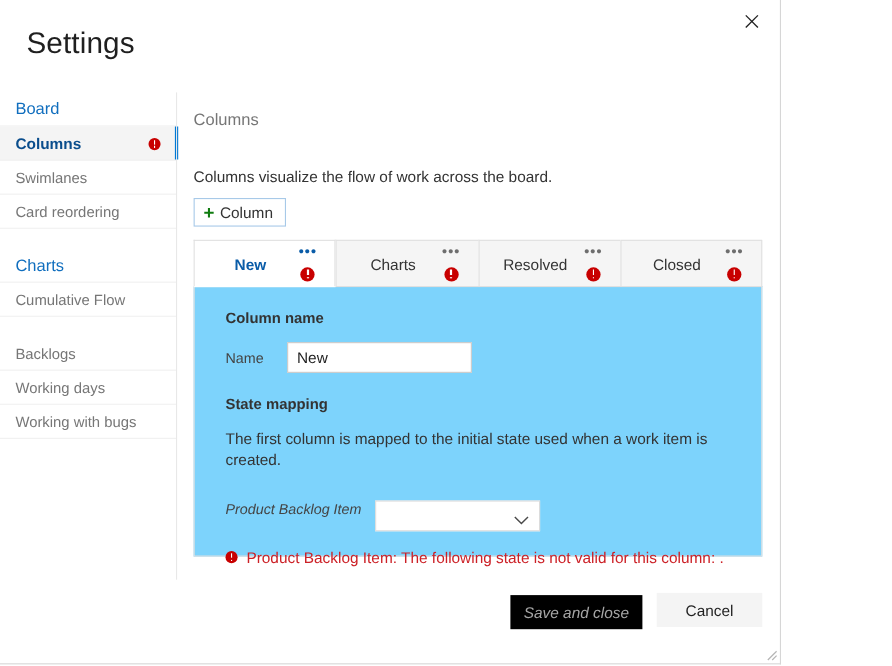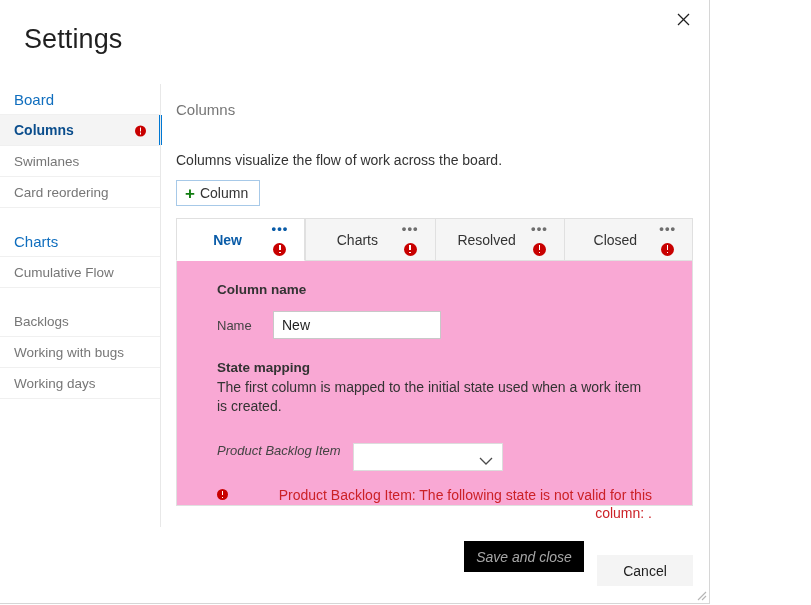--- a/index.html
+++ b/index.html
@@ -252,24 +252,24 @@
     position: absolute;
     right: 18px;
     top: 21px;
   }
 
   
   .tab-panel {
     position: relative;
     margin-top: -1px;
     border: 1px solid #e0e0e0;
-    background: #f9a8d4;
+    background: #7dd3fc;
     height: 246px;
     box-sizing: border-box;
-    padding: 20px 40px;
+    padding: 20px 28px;
   }
   .field-header {
     font-size: 13.5px;
     font-weight: bold;
     color: #333333;
     margin: 0 0 0 0;
     line-height: 18px;
   }
   .field-row {
     display: flex;
@@ -291,21 +291,21 @@
     font-size: 14px;
     color: #1f1f1f;
     padding: 0 8px;
     outline: none;
   }
   .section-gap { height: 20px; }
   .field-sub {
     font-size: 14px;
     color: #333333;
     line-height: 19px;
-    margin-top: 1px;
+    margin-top: 13px;
   }
   .map-row {
     display: flex;
     margin-top: 27px;
     font-style: italic;
   }
   .map-label {
     font-size: 13px;
     color: #444444;
     width: 136px;
@@ -367,21 +367,21 @@
     right: 125px;
     top: 14px;
     width: 120px;
     background: #000000;
     color: #a6a6a6;
     cursor: default;
     font-style: italic;
   }
   .btn-cancel {
     right: 16px;
-    top: 28px;
+    top: 12px;
     width: 96px;
     background: #f4f4f4;
     color: #1f1f1f;
   }
 
   .resize-grip {
     position: absolute;
     right: 2px;
     bottom: 2px;
     width: 13px;
@@ -426,24 +426,24 @@
     <div class="side-item">
       <span>Cumulative Flow</span>
     </div>
 
     <div class="side-spacer"></div>
 
     <div class="side-item">
       <span>Backlogs</span>
     </div>
     <div class="side-item">
+      <span>Working days</span>
+    </div>
+    <div class="side-item">
       <span>Working with bugs</span>
-    </div>
-    <div class="side-item">
-      <span>Working days</span>
     </div>
   </div>
 
   <div class="v-divider"></div>
 
   <div class="content">
     <div class="content-title">Columns</div>
     <div class="content-desc">Columns visualize the flow of work across the board.</div>
 
     <div class="add-col-btn">

